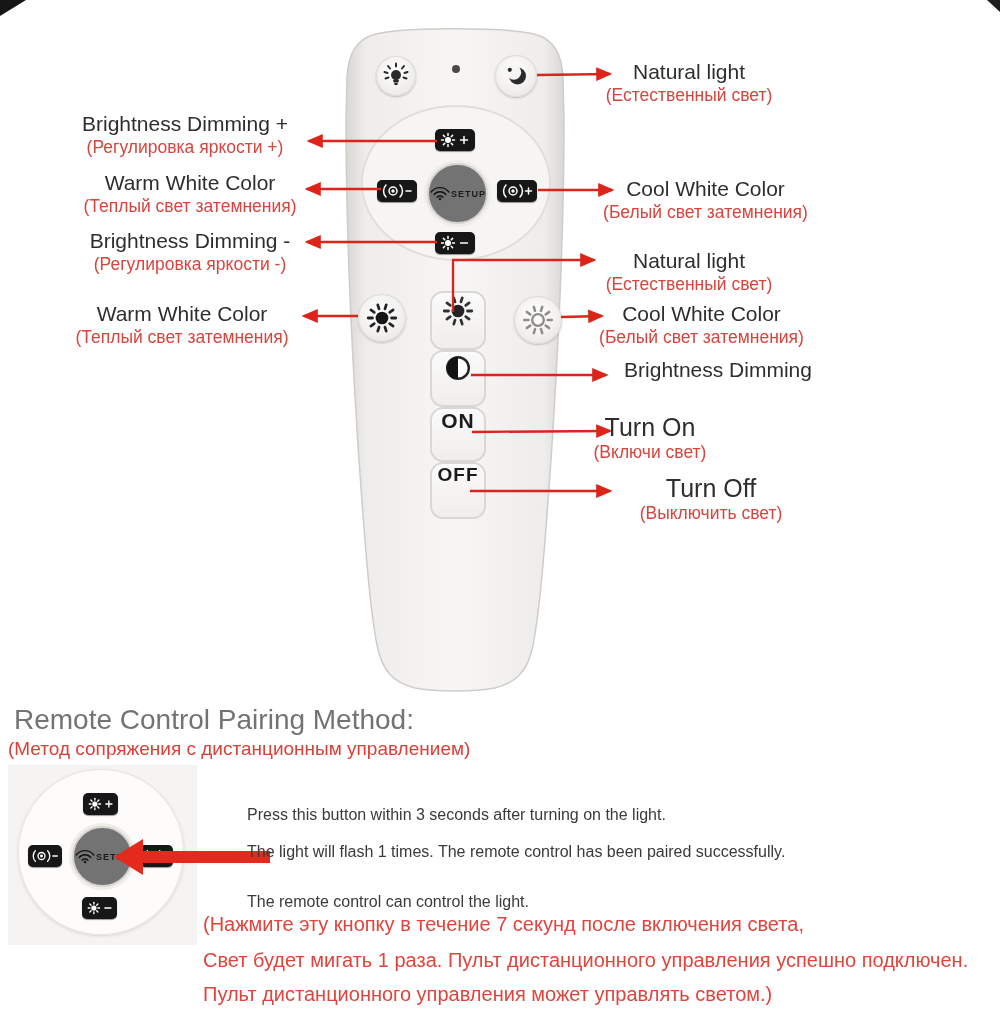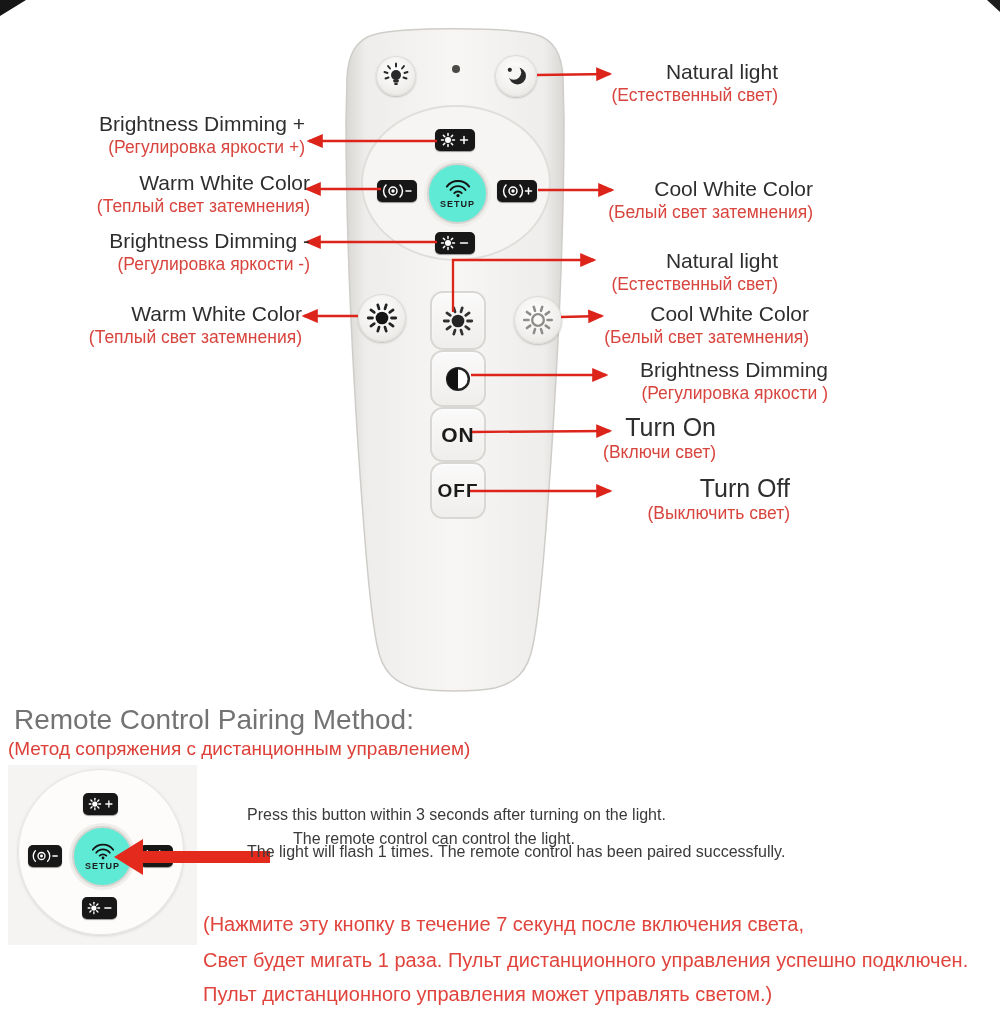--- a/index.html
+++ b/index.html
@@ -7,32 +7,32 @@
           font-family:"Liberation Sans","DejaVu Sans",sans-serif;}
   .abs{position:absolute;}
   svg{display:block;}
   
   .corner-tl{left:0;top:0;width:0;height:0;border-top:16px solid #161616;border-right:26px solid transparent;}
   .corner-tr{right:0;top:0;width:0;height:0;border-top:12px solid #1d1d1d;border-left:13px solid transparent;}
   
   .art{left:0;top:0;z-index:1;}
   .overlay{left:0;top:0;z-index:6;pointer-events:none;}
   .btn-layer{z-index:3;}
-  .label{z-index:7;text-align:right;line-height:1.12;}
+  .label{z-index:7;text-align:center;line-height:1.12;}
   
   .round-btn{border-radius:50%;background:radial-gradient(circle at 45% 38%,#ffffff 0%,#f1f0ee 55%,#e2e0dd 100%);
              box-shadow:0 1px 2px rgba(90,88,85,.35), inset 0 0 0 1px #dddbd7;
              display:flex;align-items:center;justify-content:center;}
   .pill-btn{background:#171717;border-radius:5px;display:flex;align-items:center;justify-content:center;
             box-shadow:0 1px 1px rgba(0,0,0,.4);}
   .squircle{background:linear-gradient(#fbfafa,#efeeec);border:2px solid #d9d7d3;border-radius:13px;
-            display:flex;align-items:center;justify-content:center;box-shadow:inset 0 1px 2px rgba(255,255,255,.8);}
+            display:flex;align-items:flex-start;justify-content:center;box-shadow:inset 0 1px 2px rgba(255,255,255,.8);}
   .onoff{font-weight:bold;font-size:21px;color:#1b1b1b;letter-spacing:1px;}
-  .setup-btn{border-radius:50%;background:#5eead4;border:2px solid #d6d4d0;box-shadow:0 0 0 3px #efedea;
-             display:flex;flex-direction:column;align-items:center;justify-content:center;}
+  .setup-btn{border-radius:50%;background:#737373;border:2px solid #d6d4d0;box-shadow:0 0 0 3px #efedea;
+             display:flex;flex-direction:row;align-items:center;justify-content:center;}
   .setup-txt{font-size:9px;font-weight:bold;color:#1c1c1c;letter-spacing:1px;margin-top:1px;}
   
   .en{font-size:21px;color:#2e2e2e;}
   .ru{font-size:17.5px;color:#d8453e;margin-top:2px;}
   .en-big{font-size:25px;color:#2e2e2e;}
   
   .pair-title{left:14px;top:704px;font-size:28px;color:#737373;z-index:7;}
   .pair-sub{left:8px;top:738px;font-size:19px;color:#dd4038;z-index:7;}
   .closeup{left:8px;top:765px;width:189px;height:180px;background:#f5f4f2;z-index:2;}
   .cu-circle{left:10px;top:4px;width:166px;height:166px;border-radius:50%;background:#fdfcfb;
@@ -263,21 +263,20 @@
   <div class="abs label" style="left:600px;top:249px;width:178px;">
     <div class="en">Natural light</div>
     <div class="ru">(Естественный свет)</div>
   </div>
   <div class="abs label" style="left:594px;top:302px;width:215px;">
     <div class="en">Cool White Color</div>
     <div class="ru">(Белый свет затемнения)</div>
   </div>
   <div class="abs label" style="left:608px;top:358px;width:220px;">
     <div class="en">Brightness Dimming</div>
-    <div class="ru">(Регулировка яркости )</div>
   </div>
   <div class="abs label" style="left:584px;top:413px;width:132px;">
     <div class="en-big">Turn On</div>
     <div class="ru">(Включи свет)</div>
   </div>
   <div class="abs label" style="left:632px;top:474px;width:158px;">
     <div class="en-big">Turn Off</div>
     <div class="ru">(Выключить свет)</div>
   </div>
 
@@ -374,19 +373,19 @@
           <path d="M11,15 A5.5,5.5 0 0,1 19,15"></path>
         </g>
         <circle cx="15" cy="17.6" r="1.7" fill="#141414"></circle>
       </svg>
       <span class="setup-txt">SETUP</span>
     </div>
   </div>
 
   <div class="abs instr-en" style="left:247px;top:806px;">Press this button within 3 seconds after turning on the light.</div>
   <div class="abs instr-en" style="left:247px;top:843px;">The light will flash 1 times. The remote control has been paired successfully.</div>
-  <div class="abs instr-en" style="left:247px;top:830px;margin-left:46px;">The remote control can control the light.</div>
+  <div class="abs instr-en" style="left:247px;top:893px;">The remote control can control the light.</div>
 
   <div class="abs instr-ru" style="left:203px;top:913px;">(Нажмите эту кнопку в течение 7 секунд после включения света,</div>
   <div class="abs instr-ru" style="left:203px;top:949px;">Свет будет мигать 1 раза. Пульт дистанционного управления успешно подключен.</div>
   <div class="abs instr-ru" style="left:203px;top:983px;">Пульт дистанционного управления может управлять светом.)</div>
 
 </div>
 
 </body></html>

